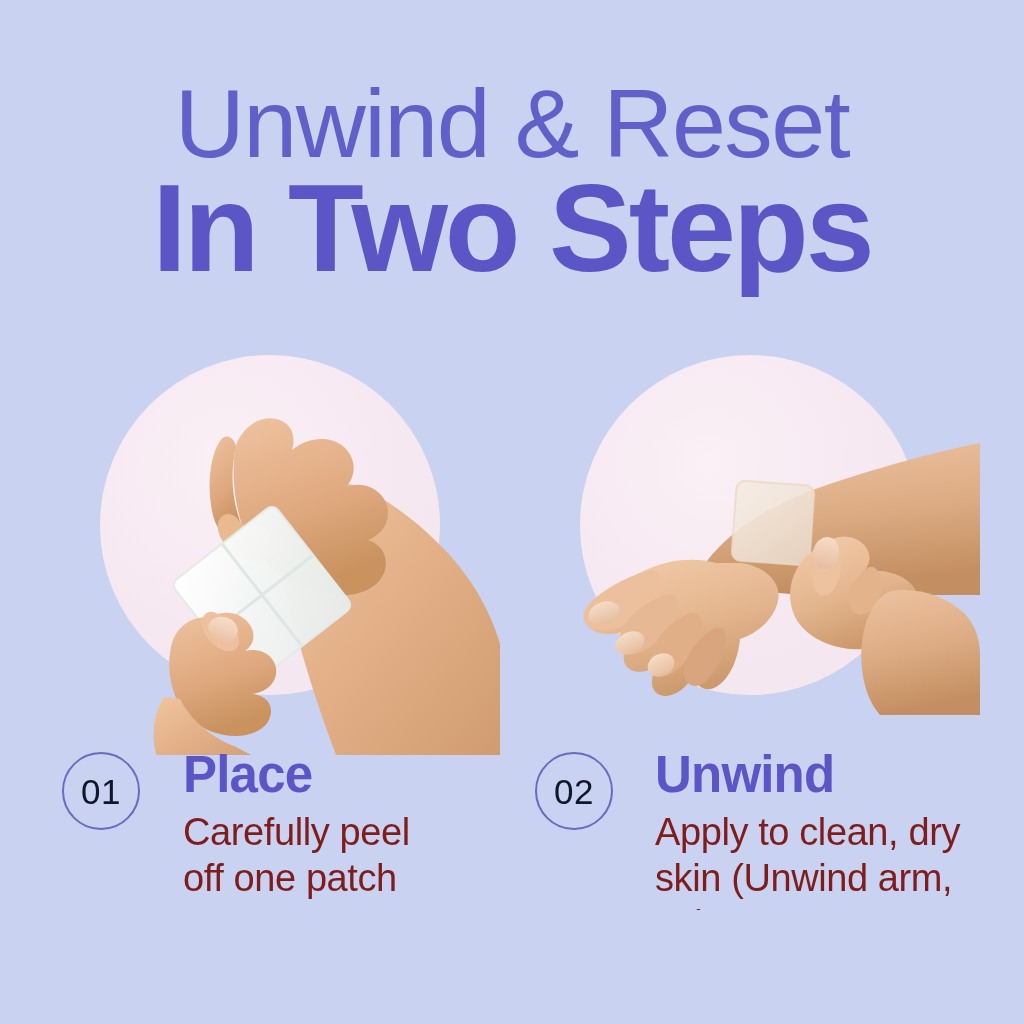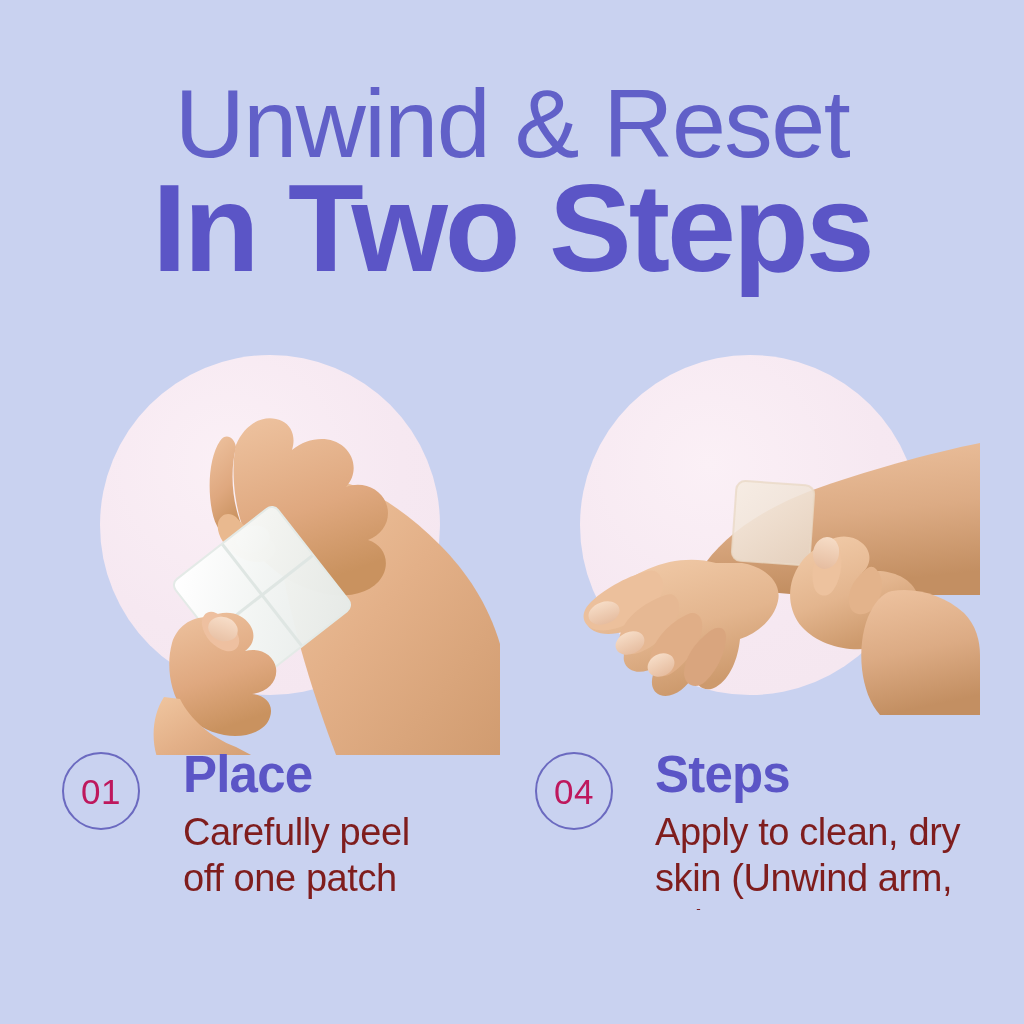--- a/index.html
+++ b/index.html
@@ -101,21 +101,21 @@
     box-sizing: border-box;
     display: flex;
     align-items: center;
     justify-content: center;
   }
   .num-circle span {
     font-family: "Liberation Sans", sans-serif;
     font-size: 35px;
     font-weight: 400;
     letter-spacing: 0.5px;
-    color: #be185d;
+    color: #0f172a;
     line-height: 1;
   }
 
   .step-text {
     position: absolute;
     left: 121px;
     top: 0;
     width: 300px;
   }
   .step.s2 .step-text { left: 120px; width: 320px; }
@@ -301,24 +301,24 @@
       </div>
       <div class="step-text">
         <p class="step-title">Place</p>
         <p class="step-desc">Carefully peel
 off one patch</p>
       </div>
     </div>
 
     <div class="step s2">
       <div class="num-circle">
-        <span>04</span>
+        <span>02</span>
       </div>
       <div class="step-text">
-        <p class="step-title">Steps</p>
+        <p class="step-title">Unwind</p>
         <p class="step-desc">Apply to clean, dry
 skin (Unwind arm, wrist,
 shoulder)</p>
       </div>
     </div>
 
   </div>
 </div>
 
 </body></html>

